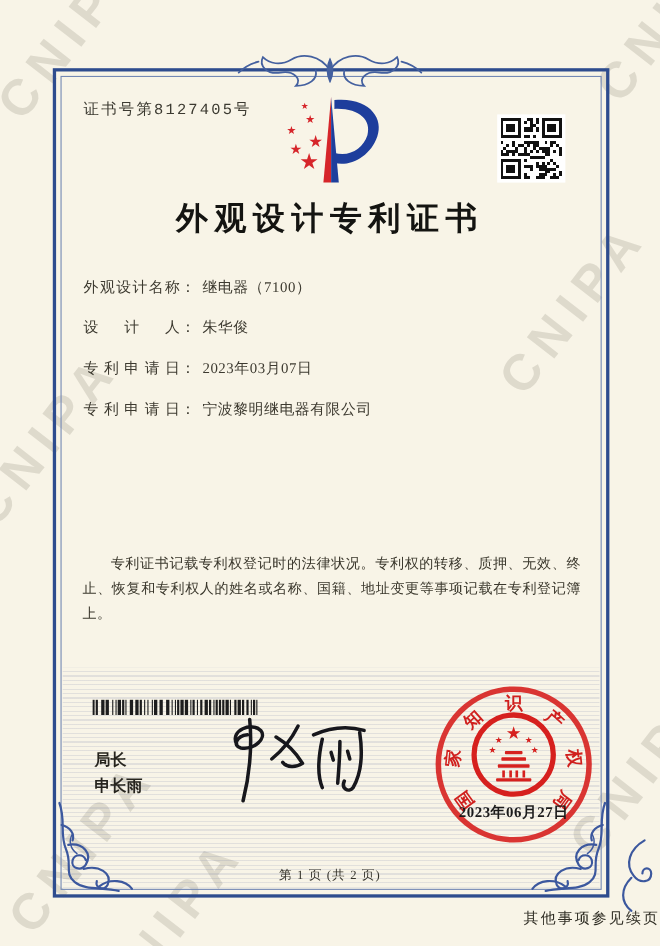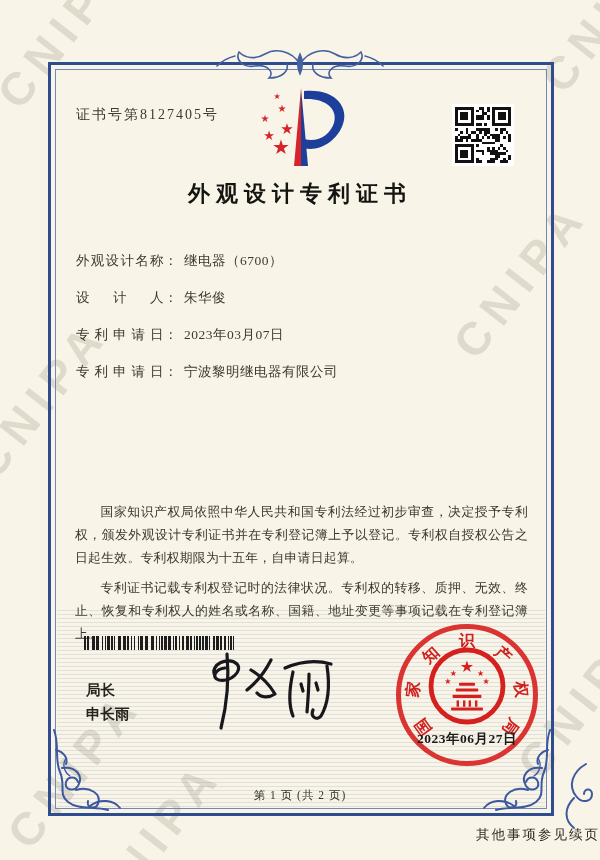--- a/index.html
+++ b/index.html
@@ -13,29 +13,29 @@
       transform:rotate(-52deg);white-space:nowrap;pointer-events:none;}
 
   
   .frame{position:absolute;left:48px;top:62px;width:500px;height:748px;
          border:3px solid #2e4c8e;}
   .frame .inner-line{position:absolute;left:4px;top:4px;right:4px;bottom:4px;
          border:1px solid #7388b4;}
   .guilloche{position:absolute;left:6px;right:6px;bottom:6px;height:200px;
          background:repeating-linear-gradient(0deg,rgba(108,118,162,0.16) 0 1px,rgba(255,255,255,0) 1px 4px);}
 
-  .cert-no{position:absolute;left:76px;top:106px;font-size:14px;letter-spacing:2px;color:#3c3a31;}
+  .cert-no{position:absolute;left:76px;top:91px;font-size:14px;letter-spacing:2px;color:#3c3a31;font-family:Liberation Mono, monospace;}
 
   .logo{position:absolute;left:254px;top:88px;}
   .qr-wrap{position:absolute;left:452px;top:104px;width:62px;height:62px;background:#fff;
            padding:3px;box-sizing:border-box;}
   .qr-wrap svg{width:56px;height:56px;display:block;}
 
   .title{position:absolute;left:0;top:179px;width:100%;text-align:center;
-         font-size:22px;font-weight:700;letter-spacing:6px;color:#141411;}
+         font-size:29px;font-weight:700;letter-spacing:6px;color:#141411;}
 
   .fields{position:absolute;left:76px;top:252px;width:452px;font-size:13.5px;color:#3d3a30;}
   .frow{position:relative;height:37px;letter-spacing:0.5px;}
   .fgroup{display:inline-block;}
   .flabel{display:inline-block;width:88px;text-align:justify;text-align-last:justify;}
   .fvalue{margin-left:6px;}
   .frow .second{margin-left:50px;}
 
   .body-text{position:absolute;left:75px;top:501px;width:453px;font-size:12.8px;
              line-height:1.78;color:#3a372c;text-align:justify;}
@@ -270,35 +270,34 @@
           <rect x="18" y="20" width="1" height="1"></rect>
           <rect x="19" y="20" width="1" height="1"></rect>
         </g>
     </svg>
   </div>
 
   <div class="title">外观设计专利证书</div>
 
   <div class="fields">
     <div class="frow">
-      <span class="flabel">外观设计名称</span><span>：</span><span class="fvalue">继电器（6700）</span>
+      <span class="flabel">外观设计名称</span><span>：</span><span class="fvalue">继电器（7100）</span>
     </div>
     <div class="frow">
       <span class="flabel">设计人</span><span>：</span><span class="fvalue">朱华俊</span>
     </div>
     <div class="frow">
       <span class="flabel">专利申请日</span><span>：</span><span class="fvalue">2023年03月07日</span>
     </div>
     <div class="frow">
       <span class="flabel">专利申请日</span><span>：</span><span class="fvalue">宁波黎明继电器有限公司</span>
     </div>
   </div>
 
   <div class="body-text">
-    <p>国家知识产权局依照中华人民共和国专利法经过初步审查，决定授予专利权，颁发外观设计专利证书并在专利登记簿上予以登记。专利权自授权公告之日起生效。专利权期限为十五年，自申请日起算。</p>
     <p>专利证书记载专利权登记时的法律状况。专利权的转移、质押、无效、终止、恢复和专利权人的姓名或名称、国籍、地址变更等事项记载在专利登记簿上。</p>
   </div>
 
   <div class="barcode"><i style="width: 2px; margin-right: 1px;"></i><i style="width: 2px; margin-right: 2.5px;"></i><i style="width: 3px; margin-right: 1.5px;"></i><i style="width: 3px; margin-right: 2.5px;"></i><i style="width: 1px; margin-right: 2.5px;"></i><i style="width: 1px; margin-right: 1px;"></i><i style="width: 3px; margin-right: 1px;"></i><i style="width: 2px; margin-right: 1px;"></i><i style="width: 1px; margin-right: 2.5px;"></i><i style="width: 3px; margin-right: 2.5px;"></i><i style="width: 3px; margin-right: 1px;"></i><i style="width: 2px; margin-right: 1.5px;"></i><i style="width: 1px; margin-right: 2.5px;"></i><i style="width: 1px; margin-right: 2.5px;"></i><i style="width: 1px; margin-right: 1px;"></i><i style="width: 3px; margin-right: 2.5px;"></i><i style="width: 3px; margin-right: 2.5px;"></i><i style="width: 3px; margin-right: 2.5px;"></i><i style="width: 1px; margin-right: 1.5px;"></i><i style="width: 1px; margin-right: 1.5px;"></i><i style="width: 2px; margin-right: 1px;"></i><i style="width: 3px; margin-right: 1px;"></i><i style="width: 3px; margin-right: 1.5px;"></i><i style="width: 1px; margin-right: 1.5px;"></i><i style="width: 2px; margin-right: 1.5px;"></i><i style="width: 1px; margin-right: 2.5px;"></i><i style="width: 2px; margin-right: 1.5px;"></i><i style="width: 3px; margin-right: 1.5px;"></i><i style="width: 2px; margin-right: 1.5px;"></i><i style="width: 1px; margin-right: 1px;"></i><i style="width: 2px; margin-right: 1.5px;"></i><i style="width: 2px; margin-right: 1px;"></i><i style="width: 2px; margin-right: 1px;"></i><i style="width: 3px; margin-right: 1px;"></i><i style="width: 1px; margin-right: 2.5px;"></i><i style="width: 2px; margin-right: 1.5px;"></i><i style="width: 3px; margin-right: 1px;"></i><i style="width: 2px; margin-right: 1.5px;"></i><i style="width: 2px; margin-right: 2.5px;"></i><i style="width: 1px; margin-right: 1px;"></i><i style="width: 2px; margin-right: 1px;"></i><i style="width: 1px; margin-right: 2.5px;"></i></div>
 
   <div class="signer-title">局长</div>
   <div class="signer-name">申长雨</div>
 
   <svg class="signature" width="150" height="85" viewBox="0 0 150 85">
     <g stroke="#17171c" stroke-width="3.2" fill="none" stroke-linecap="round" stroke-linejoin="round">

